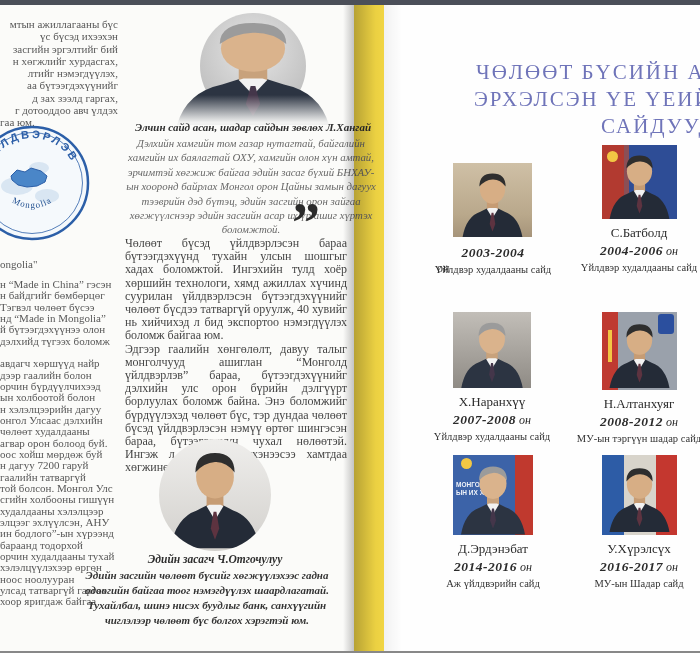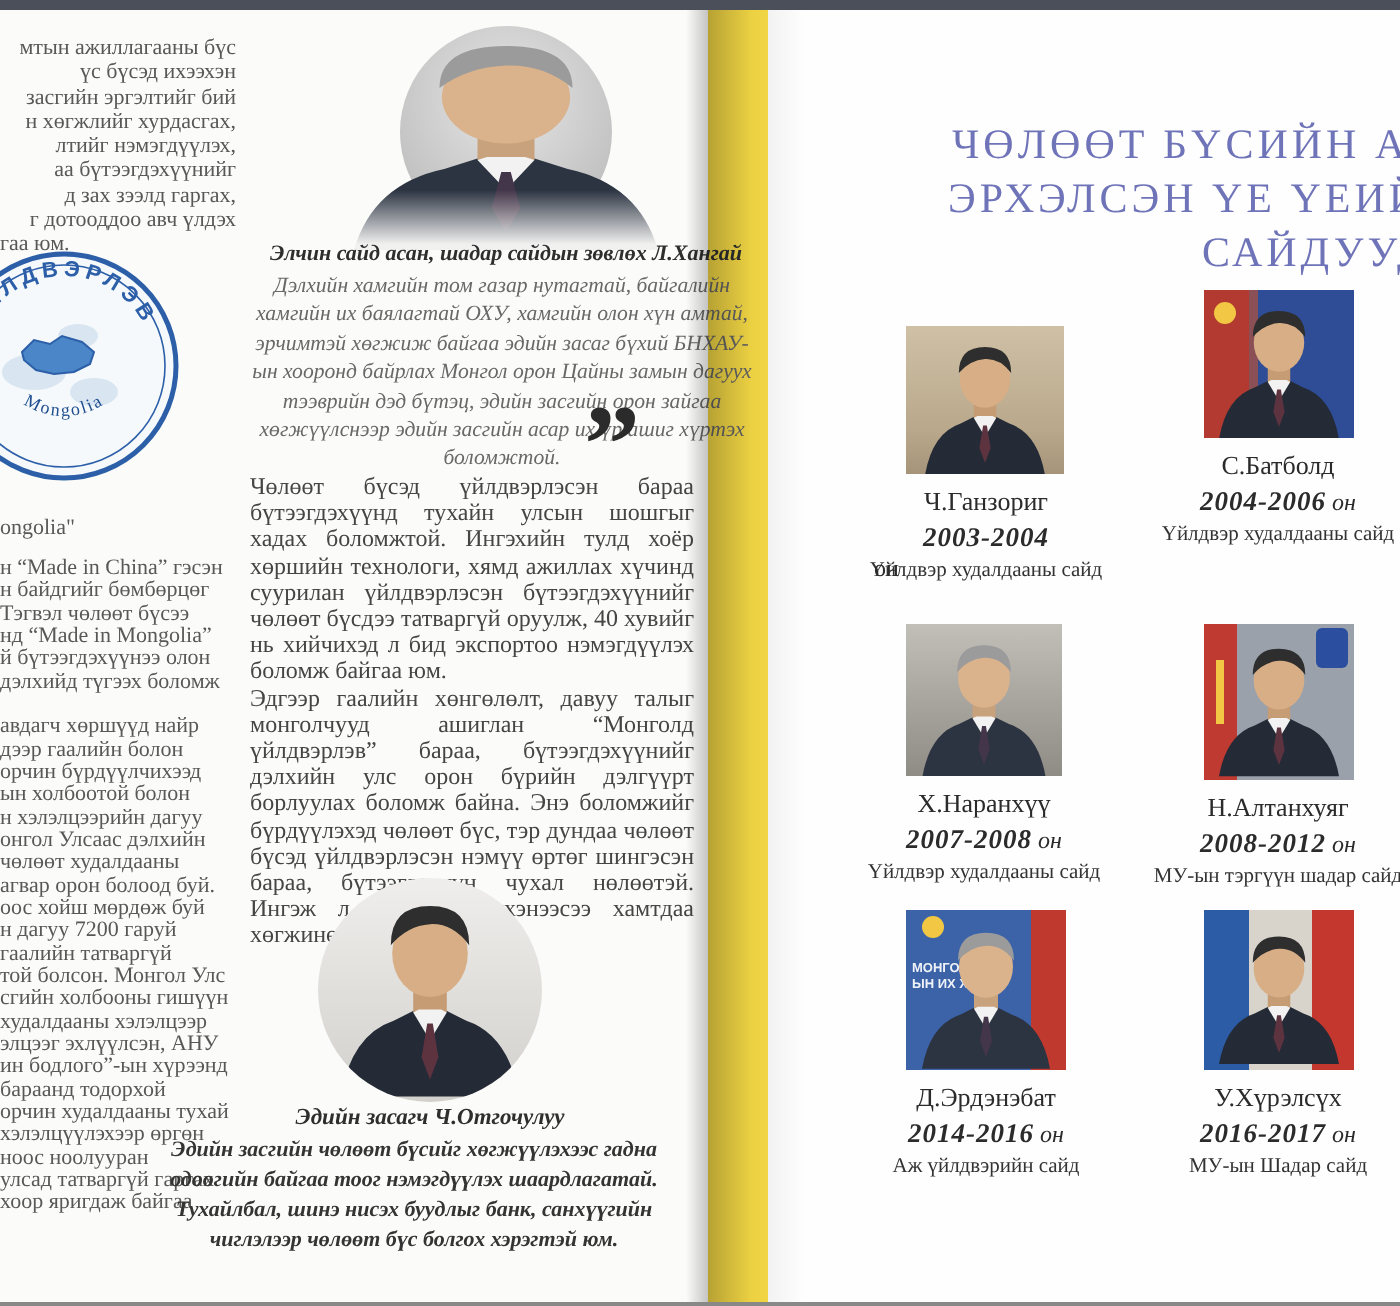--- a/index.html
+++ b/index.html
@@ -200,21 +200,20 @@
     <div class="rp-title-line rp-t2">ЭРХЭЛСЭН ҮЕ ҮЕИЙ</div>
     <div class="rp-title-line rp-t3">САЙДУУД</div>
 
     <div class="card" style="left:69px;top:158px;">
       <div class="photo p1" style="width:79px;height:74px;">
         <svg class="person" viewBox="0 0 80 76">
             <use href="#sil-dark"></use>
           </svg>
       </div>
       <div class="card-cap" style="left:-30px;top:80px;">
-        <div class="m-name">Ч.Ганзориг</div>
         <div class="m-year"><b>2003-2004</b></div>
         <div class="m-pos">
           <span class="on-overlap">он</span>
           <span>Үйлдвэр худалдааны сайд</span>
         </div>
       </div>
     </div>
 
     <div class="card" style="left:218px;top:140px;">
       <div class="photo p2" style="width:75px;height:74px;">

